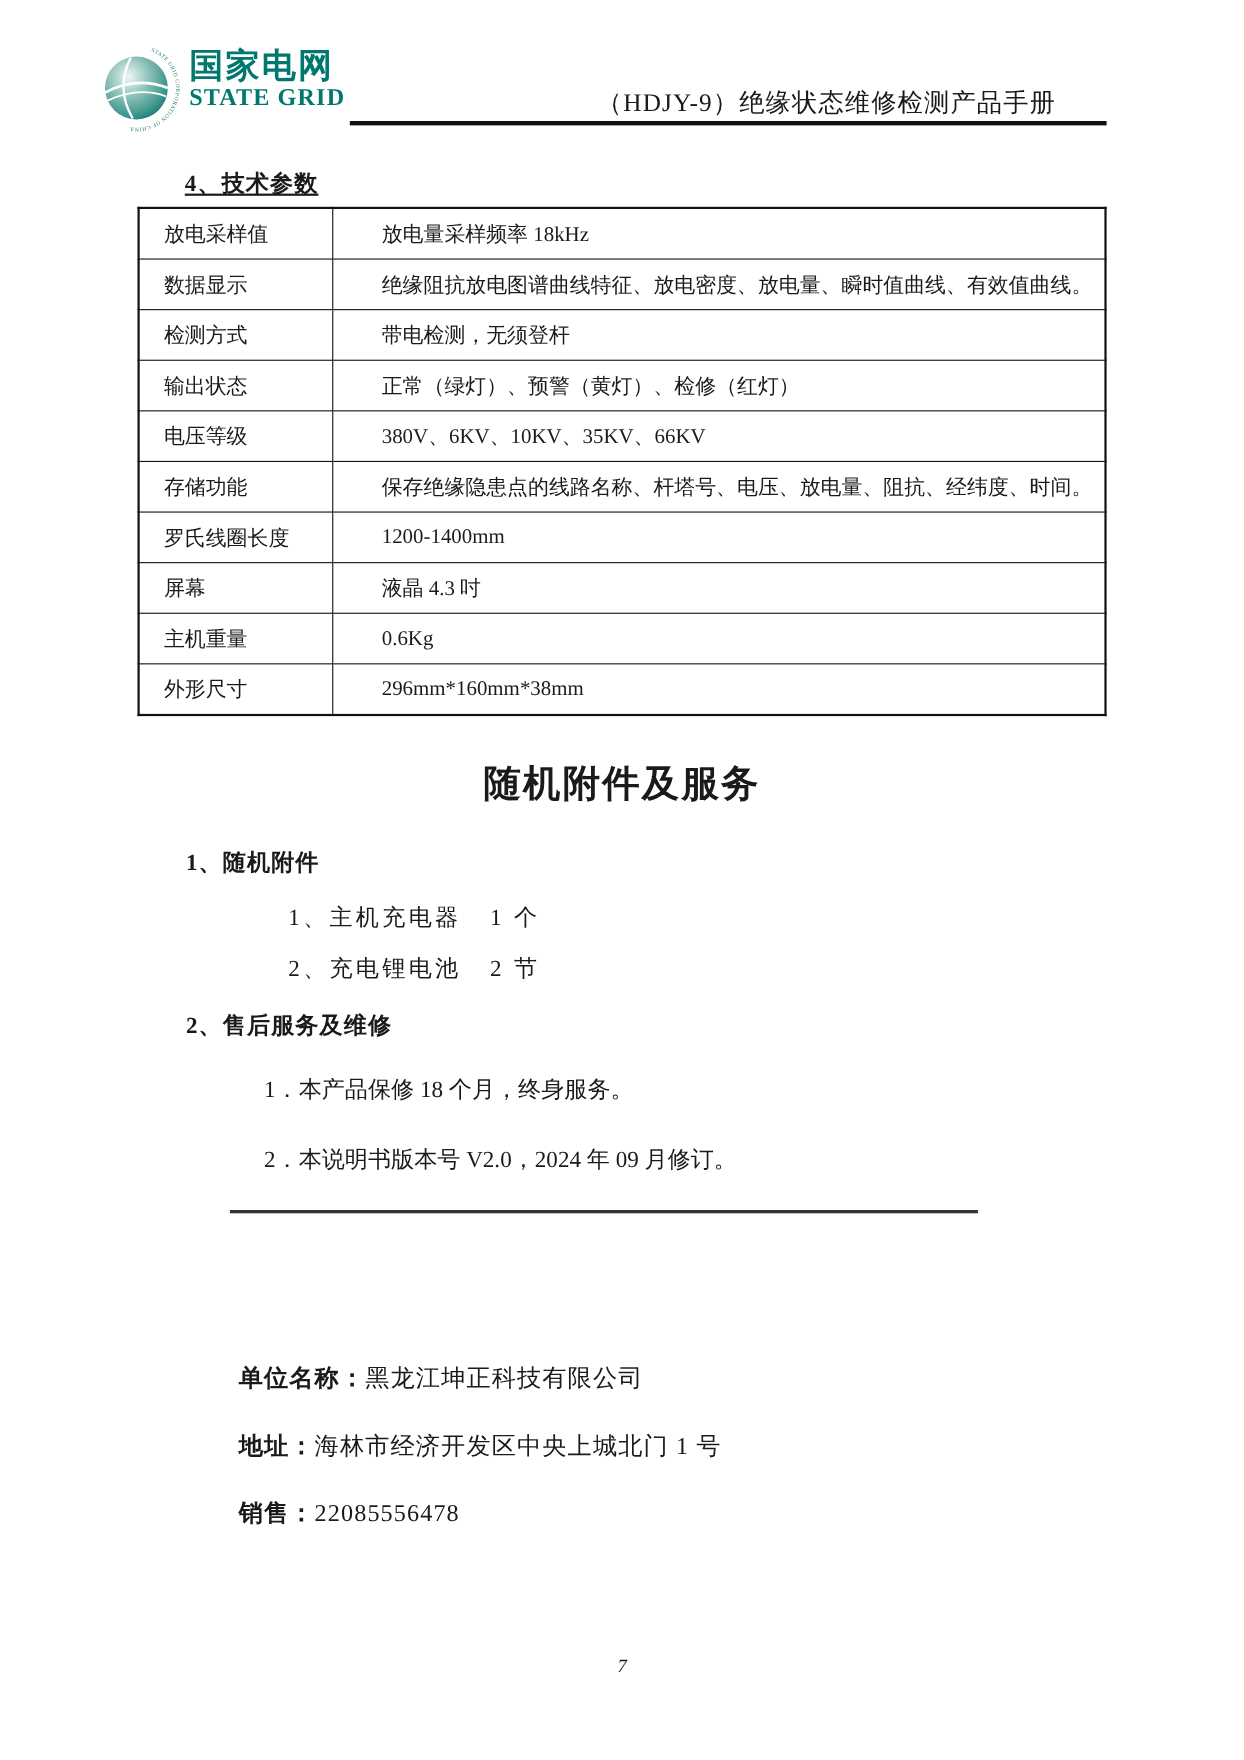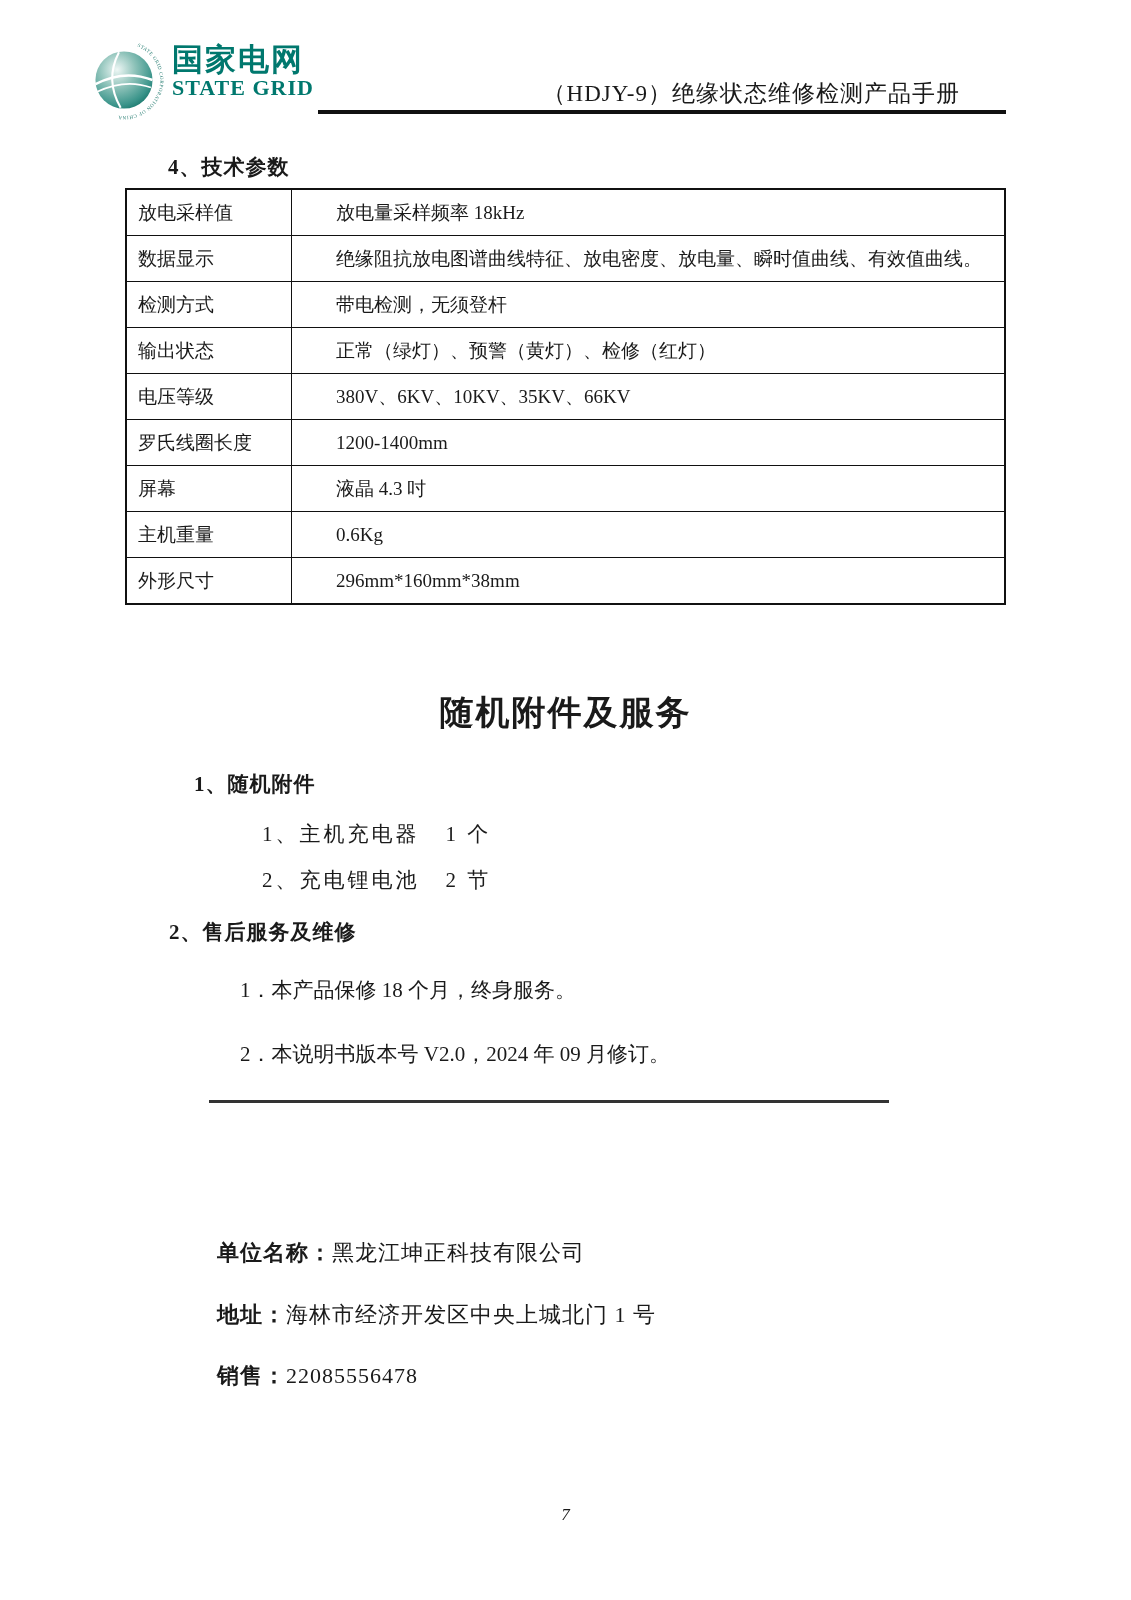--- a/index.html
+++ b/index.html
@@ -57,58 +57,59 @@
     white-space: nowrap;
   }
 
   
   .section-heading {
     position: absolute;
     left: 168px; top: 153px;
     font-size: 21px;
     font-weight: bold;
     letter-spacing: 1px;
+    text-decoration: underline;
   }
   table.params {
     position: absolute;
     left: 125px; top: 188px;
     width: 881px;
     border-collapse: collapse;
     table-layout: fixed;
   }
   table.params { border: 2.5px solid #111; }
   table.params td {
     border: 1.6px solid #111;
     font-size: 19px;
     height: 43px;
     vertical-align: middle;
     white-space: nowrap;
     overflow: hidden;
   }
-  td.c1 { width: 152px; padding-left: 11px; }
+  td.c1 { width: 152px; padding-left: 22px; }
   td.c2 { padding-left: 44px; }
 
   
   .acc-heading {
     position: absolute;
     left: 125px; top: 690px;
     width: 881px;
     text-align: center;
     font-size: 34px;
     font-weight: bold;
     letter-spacing: 2px;
   }
   .s1-title, .s2-title {
     position: absolute;
     left: 169px;
     font-size: 21px;
     font-weight: bold;
     letter-spacing: 1px;
   }
-  .s1-title { top: 770px; margin-left: 25px; }
+  .s1-title { top: 770px; }
   .s2-title { top: 918px; }
   .acc-item {
     position: absolute;
     left: 262px;
     font-size: 21px;
     letter-spacing: 3px;
     white-space: nowrap;
   }
   .acc-item-1 { top: 820px; }
   .acc-item-2 { top: 866px; }
@@ -218,20 +219,24 @@
       </tr>
       <tr>
         <td class="c1">输出状态</td>
         <td class="c2">正常（绿灯）、预警（黄灯）、检修（红灯）</td>
       </tr>
       <tr>
         <td class="c1">电压等级</td>
         <td class="c2">380V、6KV、10KV、35KV、66KV</td>
       </tr>
       <tr>
+        <td class="c1">存储功能</td>
+        <td class="c2">保存绝缘隐患点的线路名称、杆塔号、电压、放电量、阻抗、经纬度、时间。</td>
+      </tr>
+      <tr>
         <td class="c1">罗氏线圈长度</td>
         <td class="c2">1200-1400mm</td>
       </tr>
       <tr>
         <td class="c1">屏幕</td>
         <td class="c2">液晶 4.3 吋</td>
       </tr>
       <tr>
         <td class="c1">主机重量</td>
         <td class="c2">0.6Kg</td>

